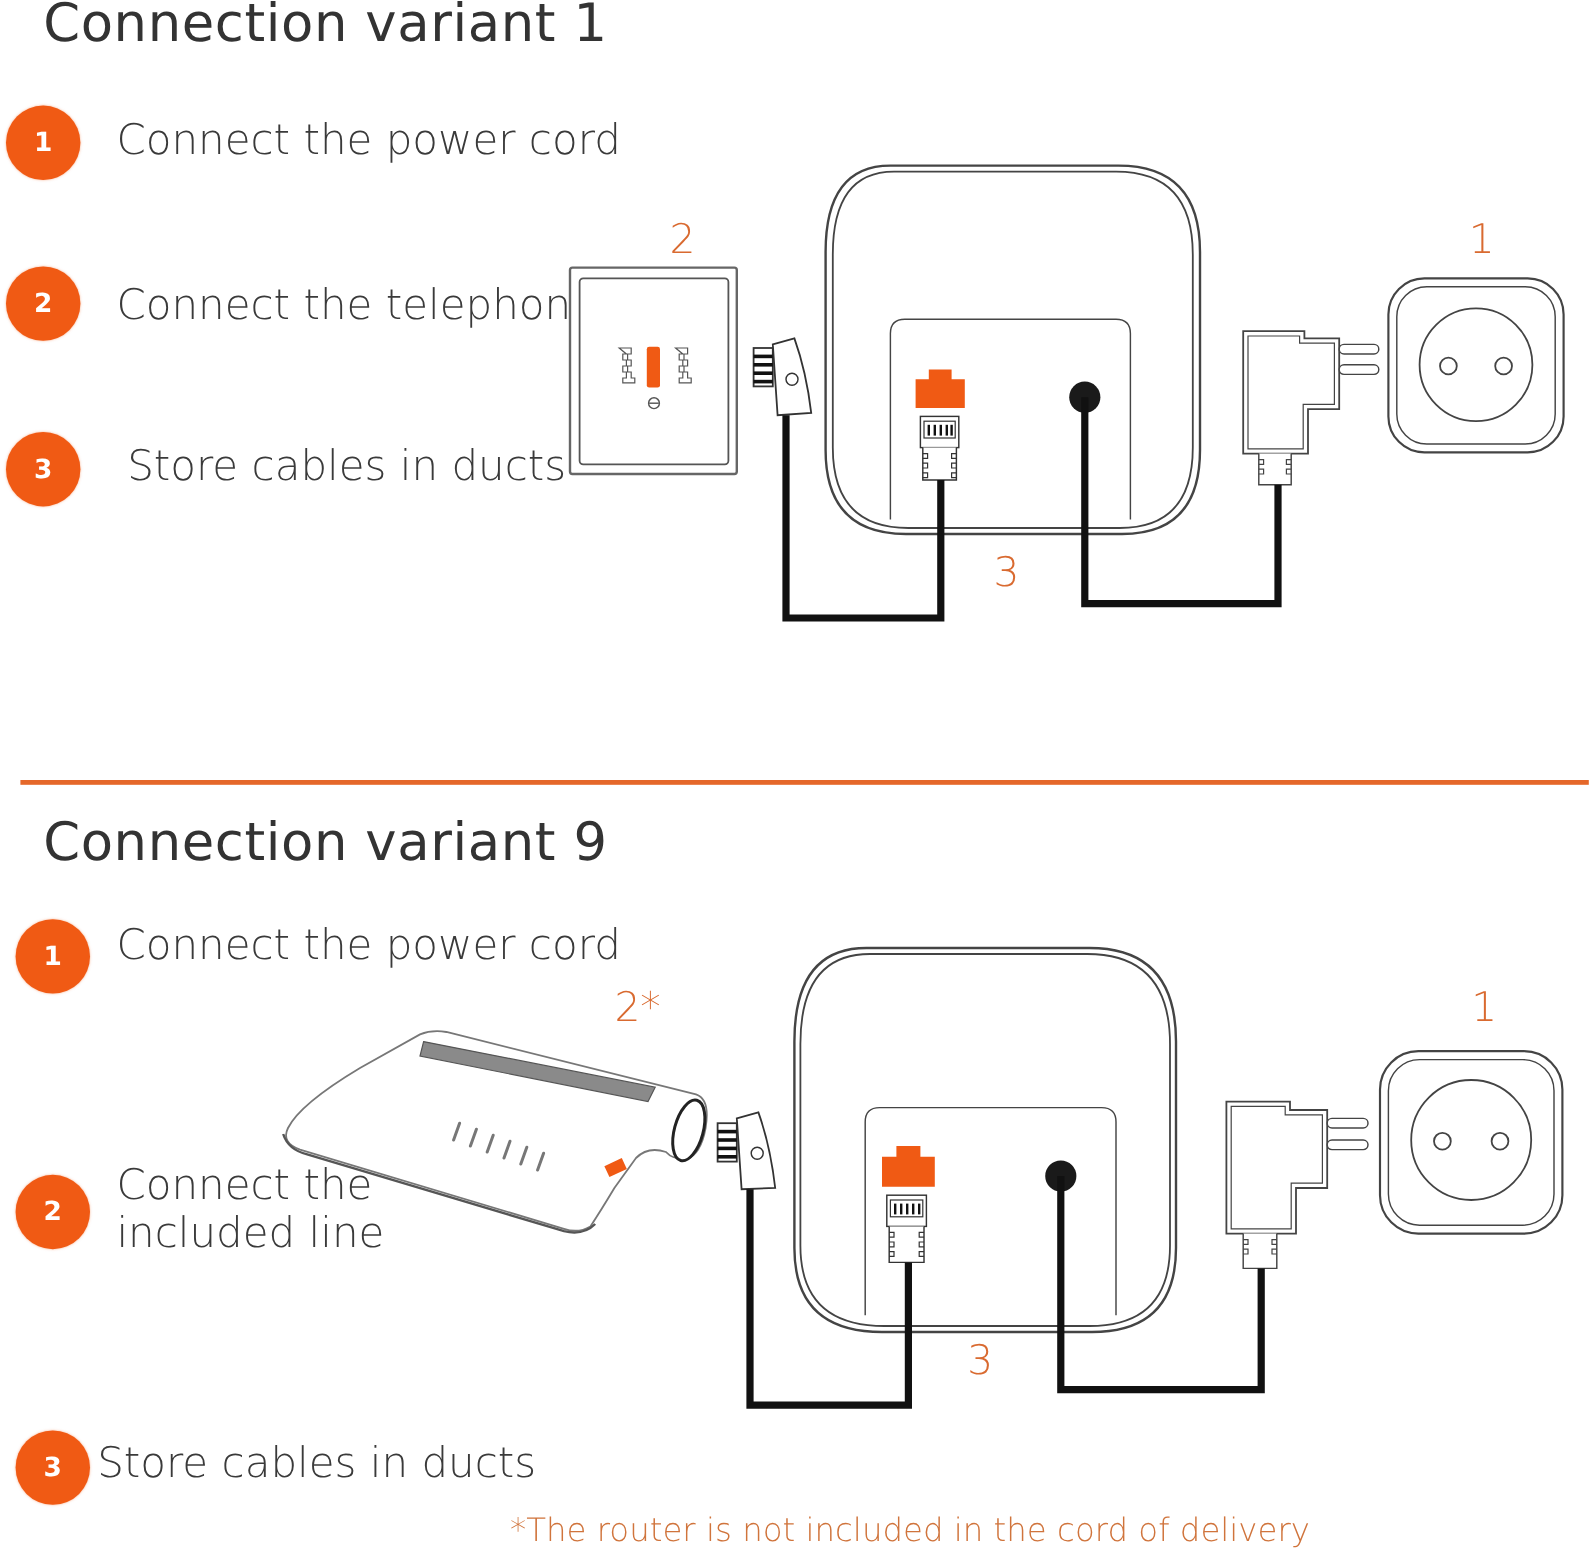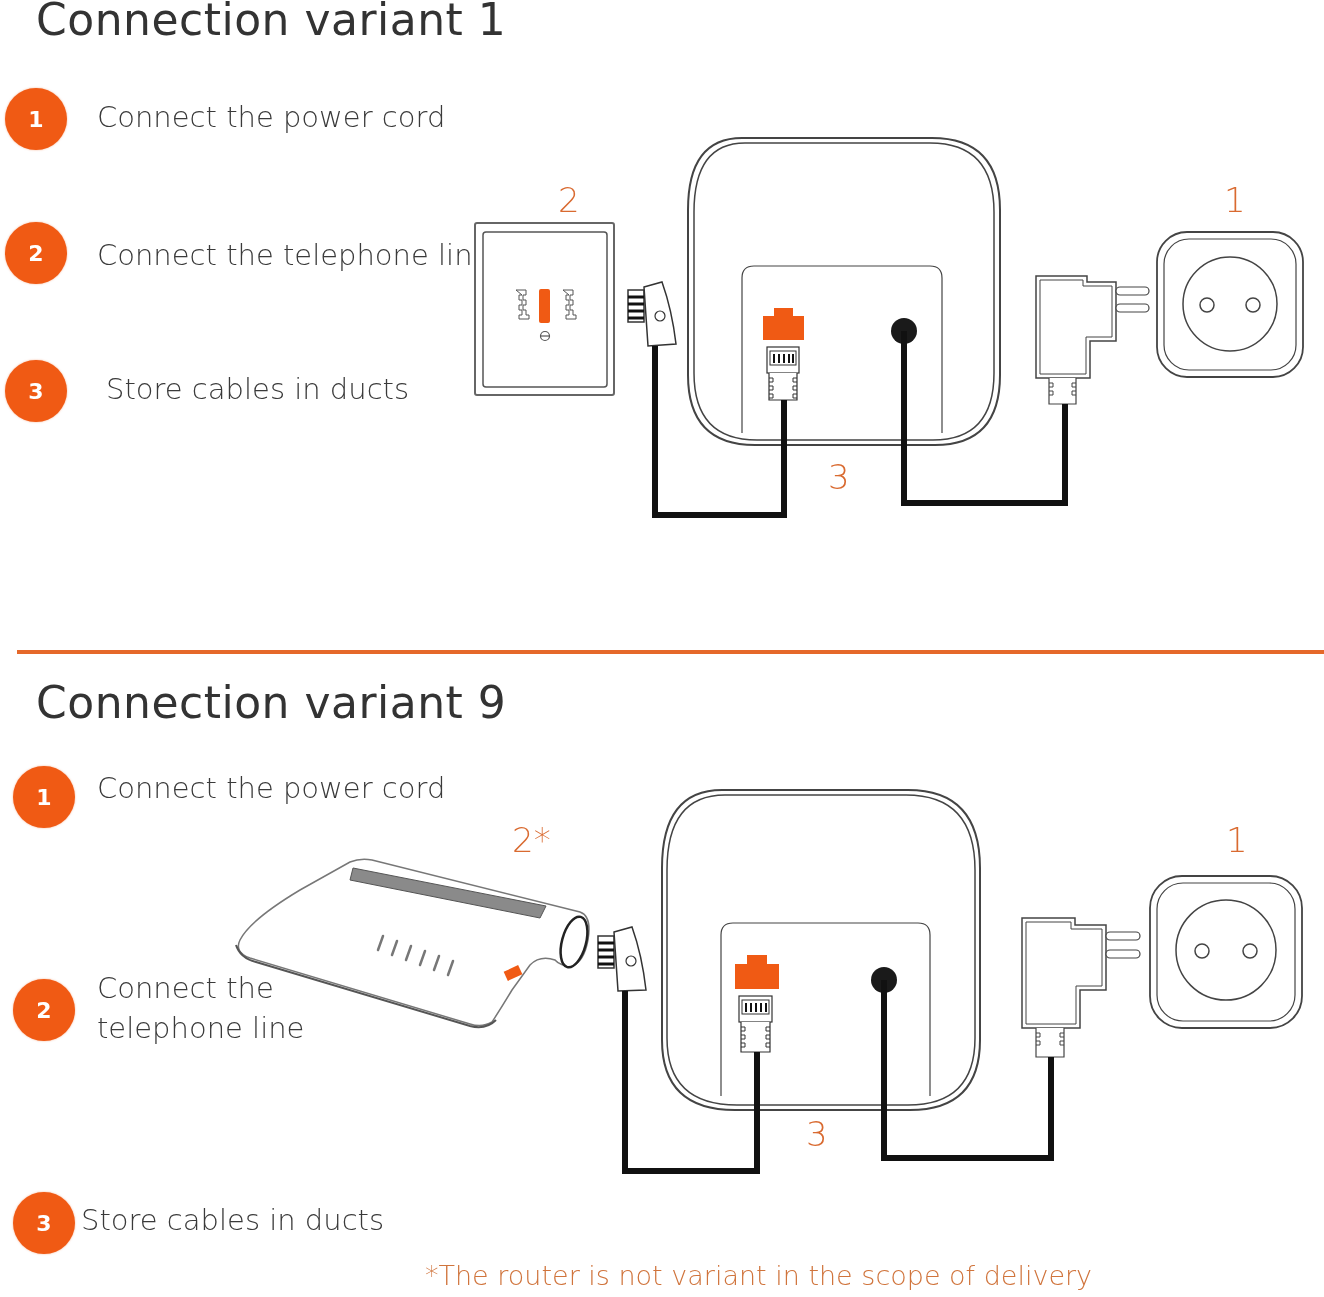--- a/index.html
+++ b/index.html
@@ -1,20 +1,20 @@
 <!DOCTYPE html>
 <html><head>
 <meta charset="utf-8">
 <style>
   html, body { margin: 0; padding: 0; background: #ffffff; }
   body { width: 1324px; height: 1297px; position: relative; overflow: hidden;
          font-family: "DejaVu Sans", "Liberation Sans", sans-serif; color: #333333; }
   .abs { position: absolute; }
   .title { font-size: 44px; font-weight: normal; color: #333333; letter-spacing: 0.5px; white-space: nowrap; }
-  .step-text { font-size: 29px; font-weight: 300; color: #3a3a3a; white-space: nowrap; line-height: 40px; }
+  .step-text { font-size: 35px; font-weight: 300; color: #3a3a3a; white-space: nowrap; line-height: 40px; }
   .badge { width: 62px; height: 62px; border-radius: 50%; background: #f05a14;
            color: #ffffff; font-weight: bold; font-size: 22px; display: flex; align-items: center; justify-content: center;
            box-shadow: 0 0 2px rgba(240,90,20,0.5); }
   .divider { height: 4px; background: #e5682a; }
   .label-num { font-size: 34px; color: #d96a30; font-weight: 300; white-space: nowrap; }
   .footnote { font-size: 27px; color: #d0743c; font-weight: 300; white-space: nowrap; }
   svg { position: absolute; overflow: visible; }
 </style>
 </head>
 <body>
@@ -98,21 +98,21 @@
 
 <div class="abs divider" style="left:17px; top:650px; width:1307px;"></div>
 
 <div class="abs title" style="left:36px; top:677px;">Connection variant 9</div>
 
 <div class="abs badge" style="left:13px; top:766px;">1</div>
 <div class="abs step-text" style="left:97px; top:768px;">Connect the power cord</div>
 
 <div class="abs badge" style="left:13px; top:979px;">2</div>
 <div class="abs step-text" style="left:97px; top:968px;">Connect the</div>
-<div class="abs step-text" style="left:97px; top:1008px;">telephone line</div>
+<div class="abs step-text" style="left:97px; top:1008px;">included line</div>
 
 <div class="abs badge" style="left:13px; top:1192px;">3</div>
 <div class="abs step-text" style="left:81px; top:1200px;">Store cables in ducts</div>
 
 <div class="abs label-num" style="left:512px; top:820px;">2*</div>
 <div class="abs label-num" style="left:806px; top:1114px;">3</div>
 <div class="abs label-num" style="left:1226px; top:820px;">1</div>
 
 <svg width="1324" height="1297" style="left:0; top:0;">
 
@@ -168,13 +168,13 @@
     <circle cx="1202" cy="951" r="7" fill="#fff" stroke="#444" stroke-width="1.5"></circle>
     <circle cx="1250" cy="951" r="7" fill="#fff" stroke="#444" stroke-width="1.5"></circle>
   </g>
 
   <g fill="none" stroke="#111111" stroke-width="6">
     <polyline points="625,991 625,1171 757,1171 757,1052"></polyline>
     <polyline points="884,980 884,1158 1051,1158 1051,1057"></polyline>
   </g>
 </svg>
 
-<div class="abs footnote" style="left:425px; top:1260px;">*The router is not variant in the scope of delivery</div>
+<div class="abs footnote" style="left:425px; top:1260px;">*The router is not included in the cord of delivery</div>
 
 </body></html>

